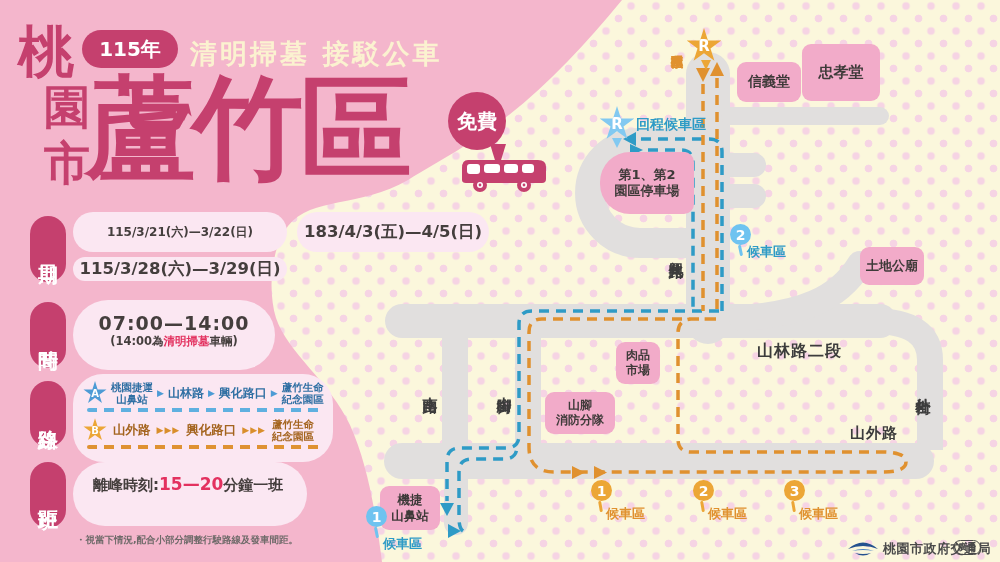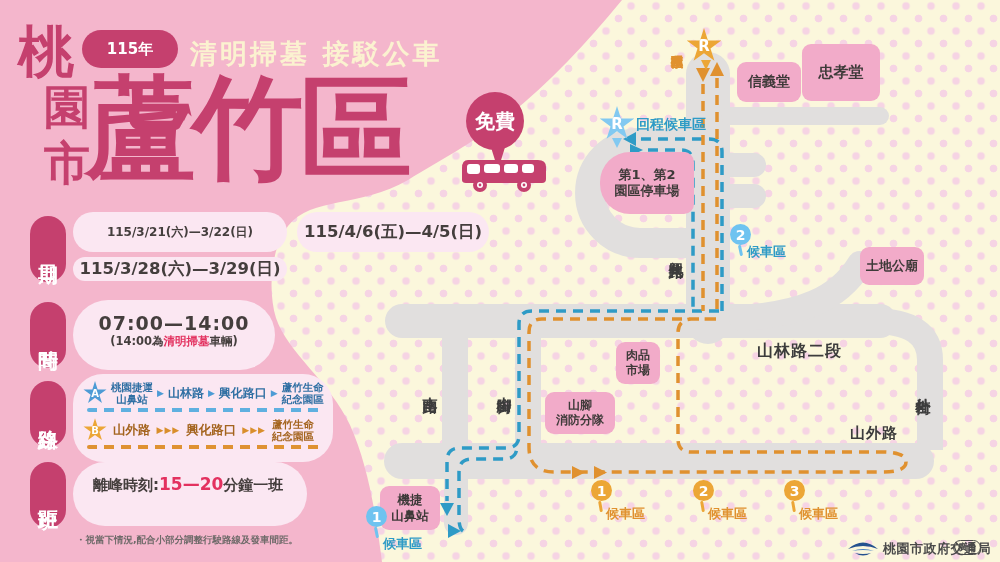--- a/index.html
+++ b/index.html
@@ -92,44 +92,44 @@
       <polygon points="696,68 710,68 703,82"></polygon>
       <polygon points="710,76 724,76 717,62"></polygon>
       <polygon points="572,466 585,472.5 572,479"></polygon>
       <polygon points="594,466 607,472.5 594,479"></polygon>
     </g>
   </svg>
 
   <div class="abs citychar" style="left:18px;top:24px;font-size:56px;">桃</div>
   <div class="abs citychar" style="left:44px;top:84px;font-size:46px;">園</div>
   <div class="abs citychar" style="left:44px;top:140px;font-size:46px;">市</div>
-  <div class="abs yearpill" style="left:82px;top:30px;width:96px;height:38px;font-size:15px;">115年</div>
+  <div class="abs yearpill" style="left:82px;top:30px;width:96px;height:38px;font-size:20px;">115年</div>
   <div class="abs subtitle" style="left:190px;top:36px;font-size:27px;">清明掃墓 接駁公車</div>
   <div class="abs district" style="left:84px;top:72px;font-size:112px;">蘆竹區</div>
-  <div class="abs balloon" style="left:466px;top:92px;width:58px;height:58px;font-size:20px;">免費</div>
+  <div class="abs balloon" style="left:448px;top:92px;width:58px;height:58px;font-size:20px;">免費</div>
   <div class="abs balloon-tail" style="left:490px;top:144px;"></div>
 
   <svg class="abs" style="left:458px;top:152px;" width="92" height="44" viewBox="0 0 92 44">
     <path d="M10 8 Q4 8 4 16 V28 Q4 31 8 31 H84 Q88 31 88 27 V15 Q88 8 80 8 Z" fill="#C5406E"></path>
     <rect x="9" y="12" width="13" height="10" rx="3" fill="#fff"></rect>
     <rect x="26" y="12" width="16" height="9" rx="3" fill="#fff"></rect>
     <rect x="46" y="12" width="14" height="9" rx="3" fill="#fff"></rect>
     <rect x="64" y="12" width="12" height="9" rx="3" fill="#fff"></rect>
     <circle cx="22" cy="33" r="7" fill="#C5406E"></circle>
       <circle cx="22" cy="33" r="3" fill="#fff"></circle>
       <circle cx="22" cy="33" r="1.4" fill="#C5406E"></circle>
     <circle cx="66" cy="33" r="7" fill="#C5406E"></circle>
       <circle cx="66" cy="33" r="3" fill="#fff"></circle>
       <circle cx="66" cy="33" r="1.4" fill="#C5406E"></circle>
   </svg>
 
   <div class="abs secpill vt" style="left:30px;top:216px;width:36px;height:66px;">日期</div>
   <div class="abs lightpill" style="left:73px;top:212px;width:214px;height:40px;font-size:12px;">115/3/21(六)—3/22(日)</div>
   <div class="abs lightpill" style="left:73px;top:257px;width:214px;height:24px;font-size:16.5px;">115/3/28(六)—3/29(日)</div>
-  <div class="abs lightpill" style="left:297px;top:212px;width:192px;height:40px;font-size:16.5px;">115/4/6(五)—4/5(日)</div>
+  <div class="abs lightpill" style="left:297px;top:212px;width:192px;height:40px;font-size:16.5px;">183/4/3(五)—4/5(日)</div>
 
   <div class="abs secpill vt" style="left:30px;top:302px;width:36px;height:66px;">時間</div>
   <div class="abs lightbox" style="left:73px;top:300px;width:202px;height:70px;border-radius:35px;text-align:center;">
     <div style="font-size:19px;margin-top:12px;letter-spacing:1px;">07:00—14:00</div>
     <div style="font-size:11.5px;"><span>(14:00為</span><span class="red">清明掃墓</span><span>車輛)</span></div>
   </div>
 
   <div class="abs secpill vt" style="left:30px;top:381px;width:36px;height:66px;">路線</div>
   <div class="abs lightbox" style="left:73px;top:374px;width:260px;height:88px;border-radius:30px;padding:0;">
     <div style="display:flex;align-items:center;gap:4px;margin:7px 0 0 10px;">

